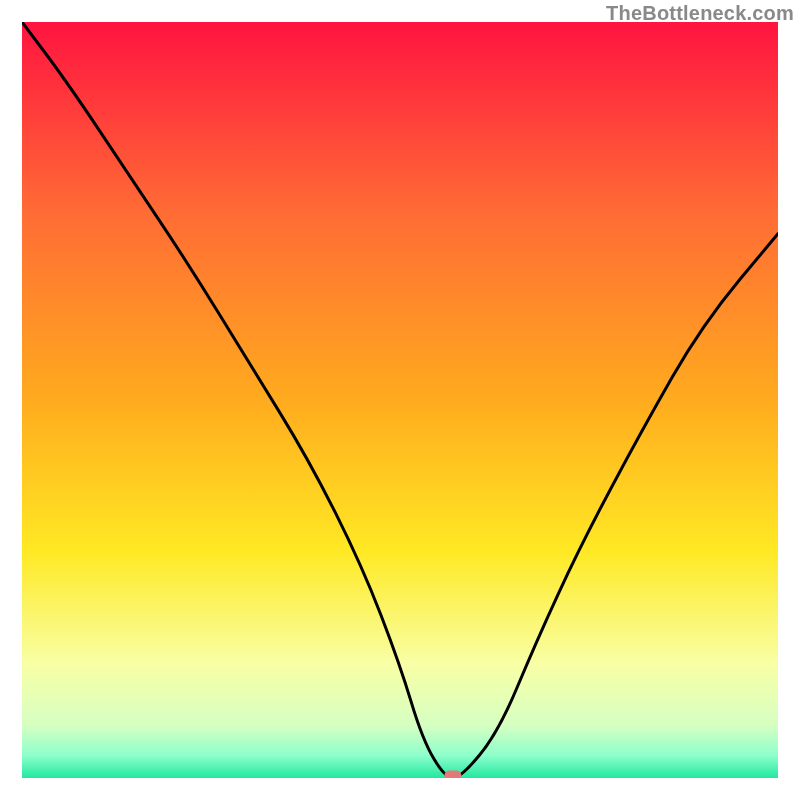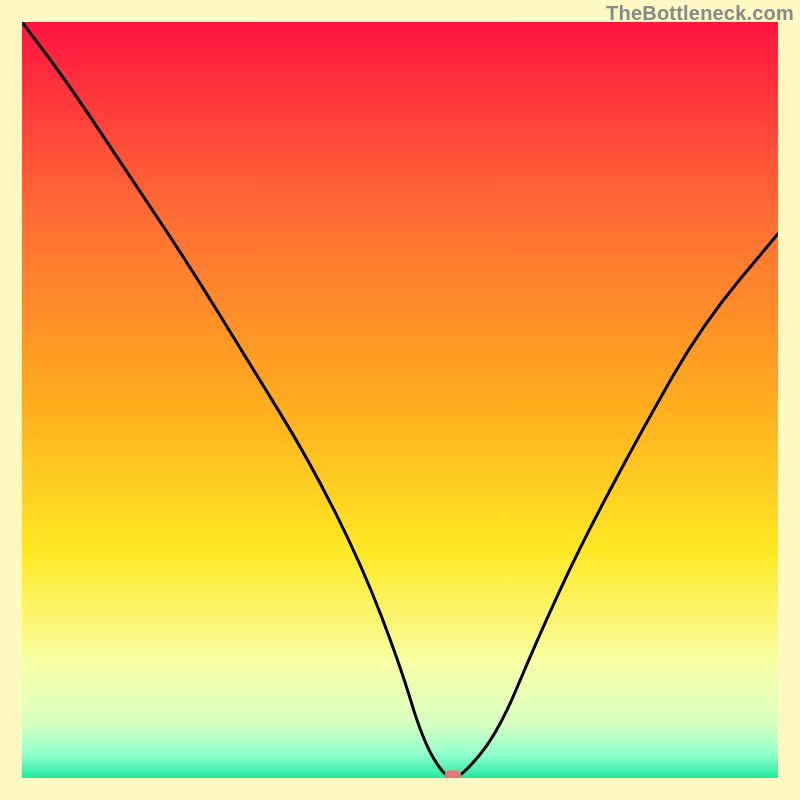--- a/index.html
+++ b/index.html
@@ -7,21 +7,21 @@
     padding: 0;
     width: 800px;
     height: 800px;
     background: #000;
     overflow: hidden;
   }
   .frame {
     position: relative;
     width: 800px;
     height: 800px;
-    background: #fef9c3;
+    background: #ffffff;
   }
   .plot {
     position: absolute;
     left: 22px;
     top: 22px;
     width: 756px;
     height: 756px;
     overflow: hidden;
   }
   .plot svg {

